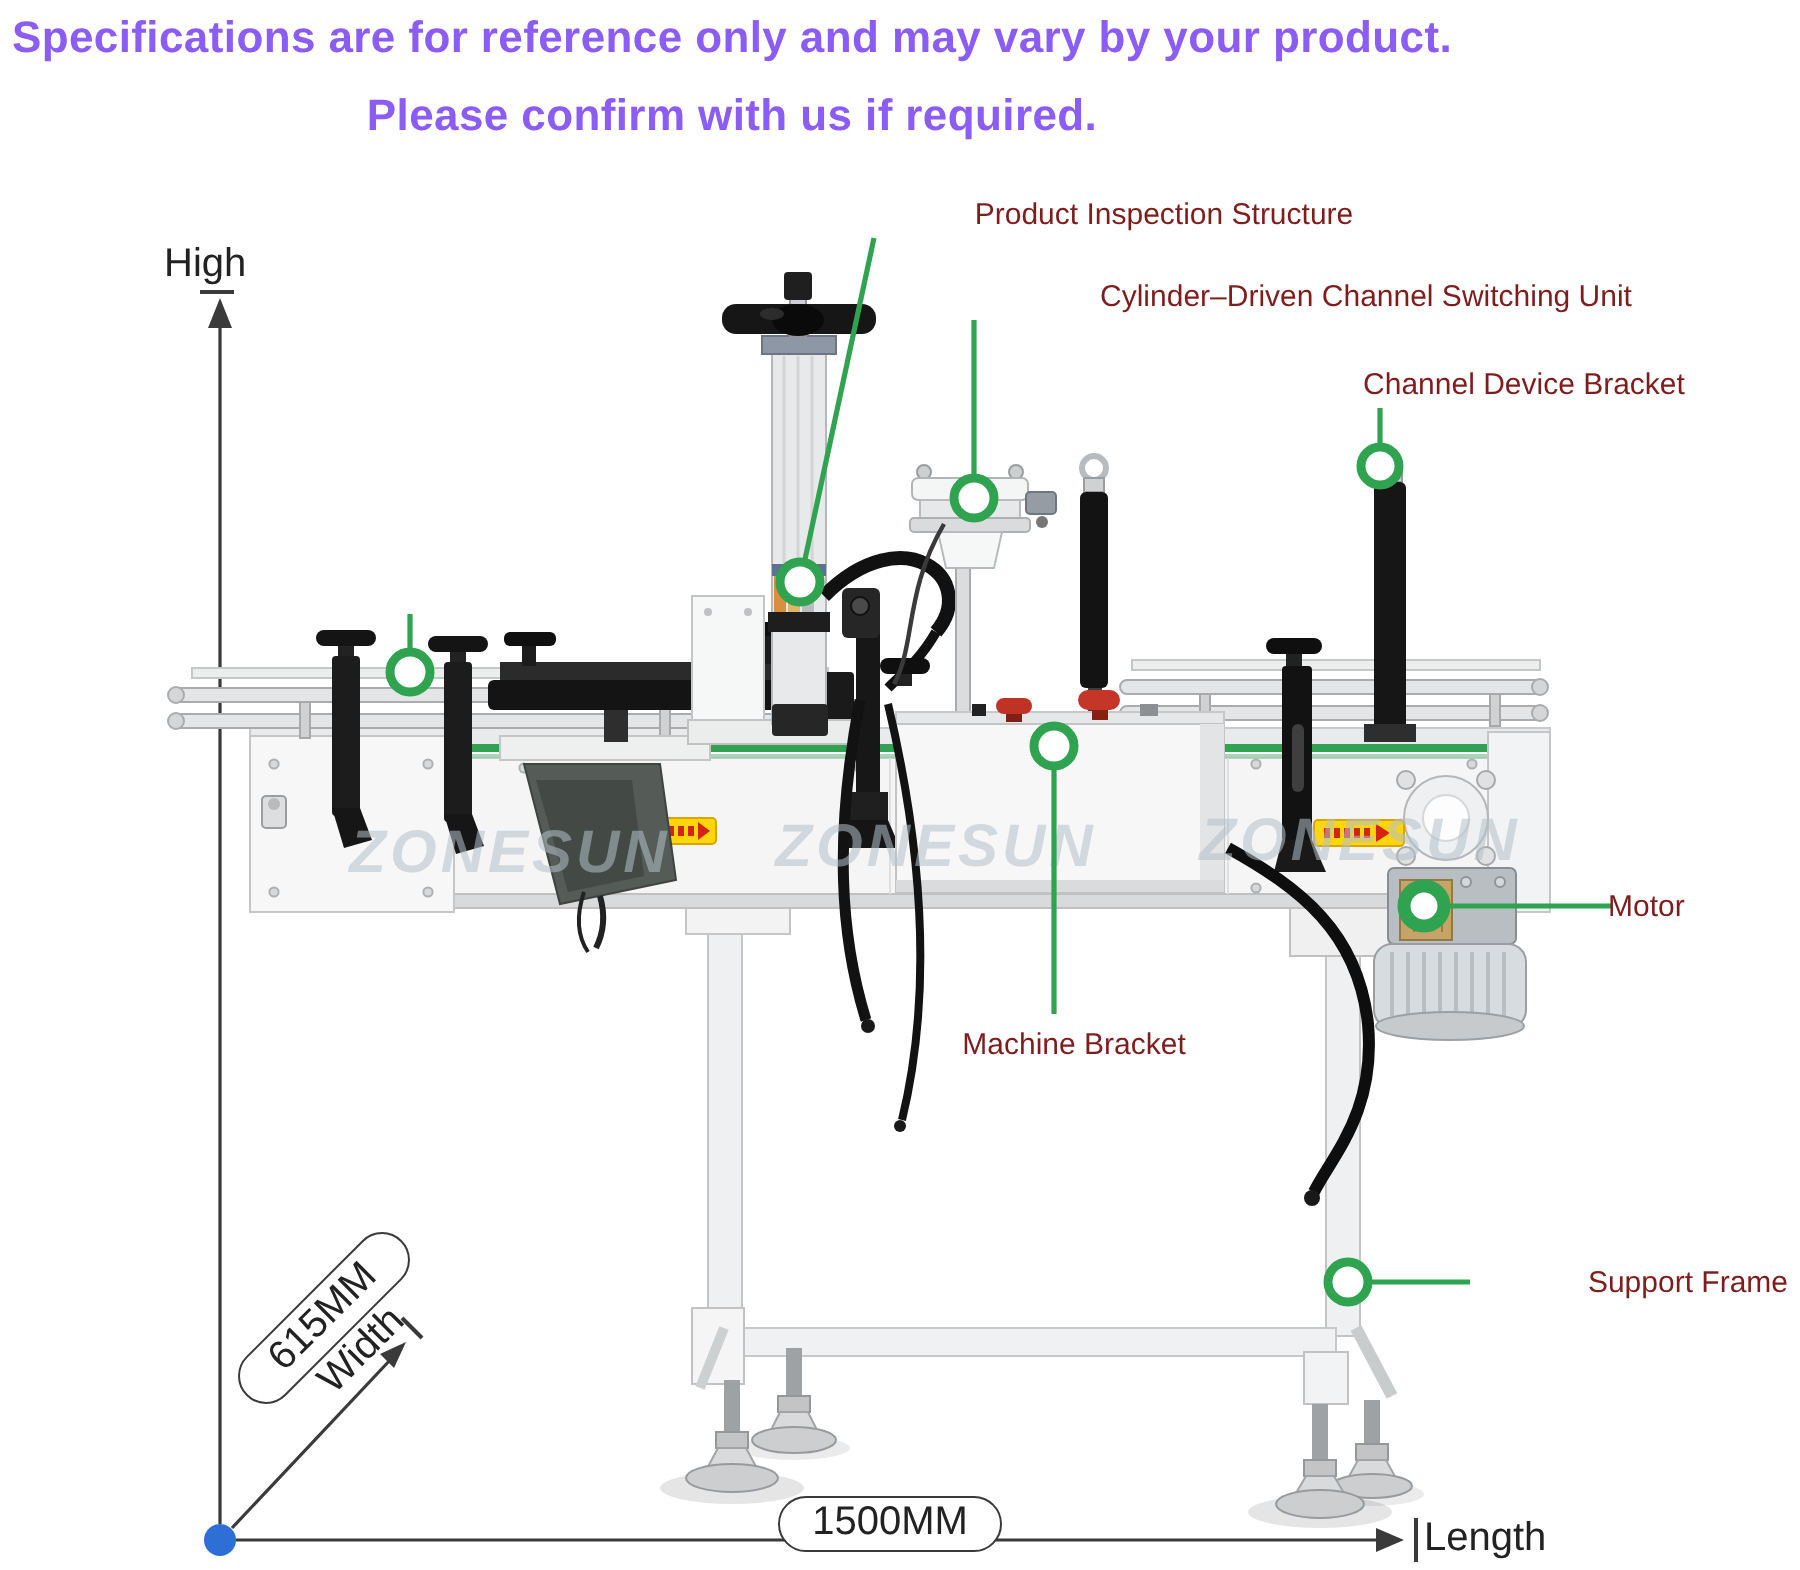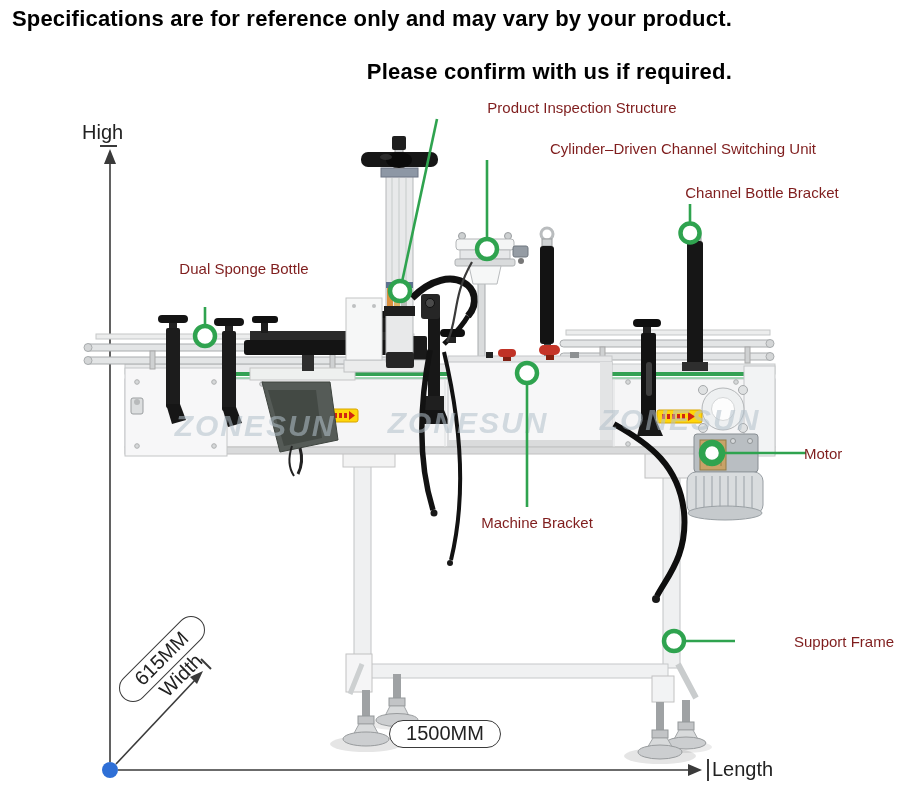--- a/index.html
+++ b/index.html
@@ -1,19 +1,19 @@
 <!DOCTYPE html>
 <html><head>
 <meta charset="utf-8">
 <style>
   html,body{margin:0;padding:0;background:#fff;}
   .canvas{position:relative;width:900px;height:785px;background:#ffffff;overflow:hidden;
           font-family:"Liberation Sans",sans-serif;}
   .abs{position:absolute;}
-  .hdr{width:732px;text-align:right;font-size:22px;font-weight:bold;color:#000000;letter-spacing:.2px;}
+  .hdr{width:732px;text-align:center;font-size:22px;font-weight:bold;color:#8b5cf6;letter-spacing:.2px;}
   .lbl{font-size:15px;color:#7f1d1d;text-align:center;line-height:24px;white-space:nowrap;}
   .dim{font-size:20px;color:#222;white-space:nowrap;}
   .pill{box-sizing:border-box;border:1.6px solid #3a3a3a;border-radius:16px;background:#fff;
         font-size:20px;color:#222;text-align:center;height:28px;line-height:25px;}
   .rot45{transform:rotate(-45deg);}
   svg{position:absolute;left:0;top:0;}
 </style>
 </head>
 <body>
 
@@ -318,33 +318,32 @@
     <circle cx="205" cy="336" r="10"></circle>
     <circle cx="527" cy="373" r="10"></circle>
     <circle cx="712" cy="453" r="10" stroke-width="6.5"></circle>
     <circle cx="674" cy="641" r="10"></circle>
   </g>
 
   <circle cx="110" cy="770" r="8" fill="#2e6fd6"></circle>
 </svg>
 
   <div class="abs hdr" style="top:6px;left:0;">Specifications are for reference only and may vary by your product.</div>
-  <div class="abs hdr" style="top:45px;left:0;margin-top:14px;">Please confirm with us if required.</div>
+  <div class="abs hdr" style="top:45px;left:0;">Please confirm with us if required.</div>
 
   <div class="abs dim" style="left:82px;top:121px;">High</div>
 
   <div class="abs lbl" style="left:430px;top:96px;width:304px;">Product Inspection Structure</div>
   <div class="abs lbl" style="left:478px;top:137px;width:410px;">Cylinder–Driven Channel Switching Unit</div>
-  <div class="abs lbl" style="left:634px;top:181px;width:256px;">Channel Bottle Bracket</div>
+  <div class="abs lbl" style="left:634px;top:181px;width:256px;">Channel Device Bracket</div>
   <div class="abs lbl" style="left:138px;top:257px;width:212px;">
-    <div>Dual Sponge Bottle</div>
   </div>
   <div class="abs lbl" style="left:436px;top:511px;width:202px;">Machine Bracket</div>
   <div class="abs lbl" style="left:804px;top:442px;width:94px;text-align:left;">Motor</div>
   <div class="abs lbl" style="left:730px;top:630px;width:164px;text-align:right;">Support Frame</div>
 
   <div class="abs pill rot45" style="left:107px;top:645px;width:110px;">615MM</div>
   <div class="abs dim rot45" style="left:126px;top:664px;width:110px;text-align:center;">Width</div>
 
-  <div class="abs pill" style="left:389px;top:720px;width:112px;">1500MM</div>
+  <div class="abs pill" style="left:389px;top:748px;width:112px;">1500MM</div>
   <div class="abs dim" style="left:712px;top:758px;text-align:center;">Length</div>
 
 </div>
 
 </body></html>

